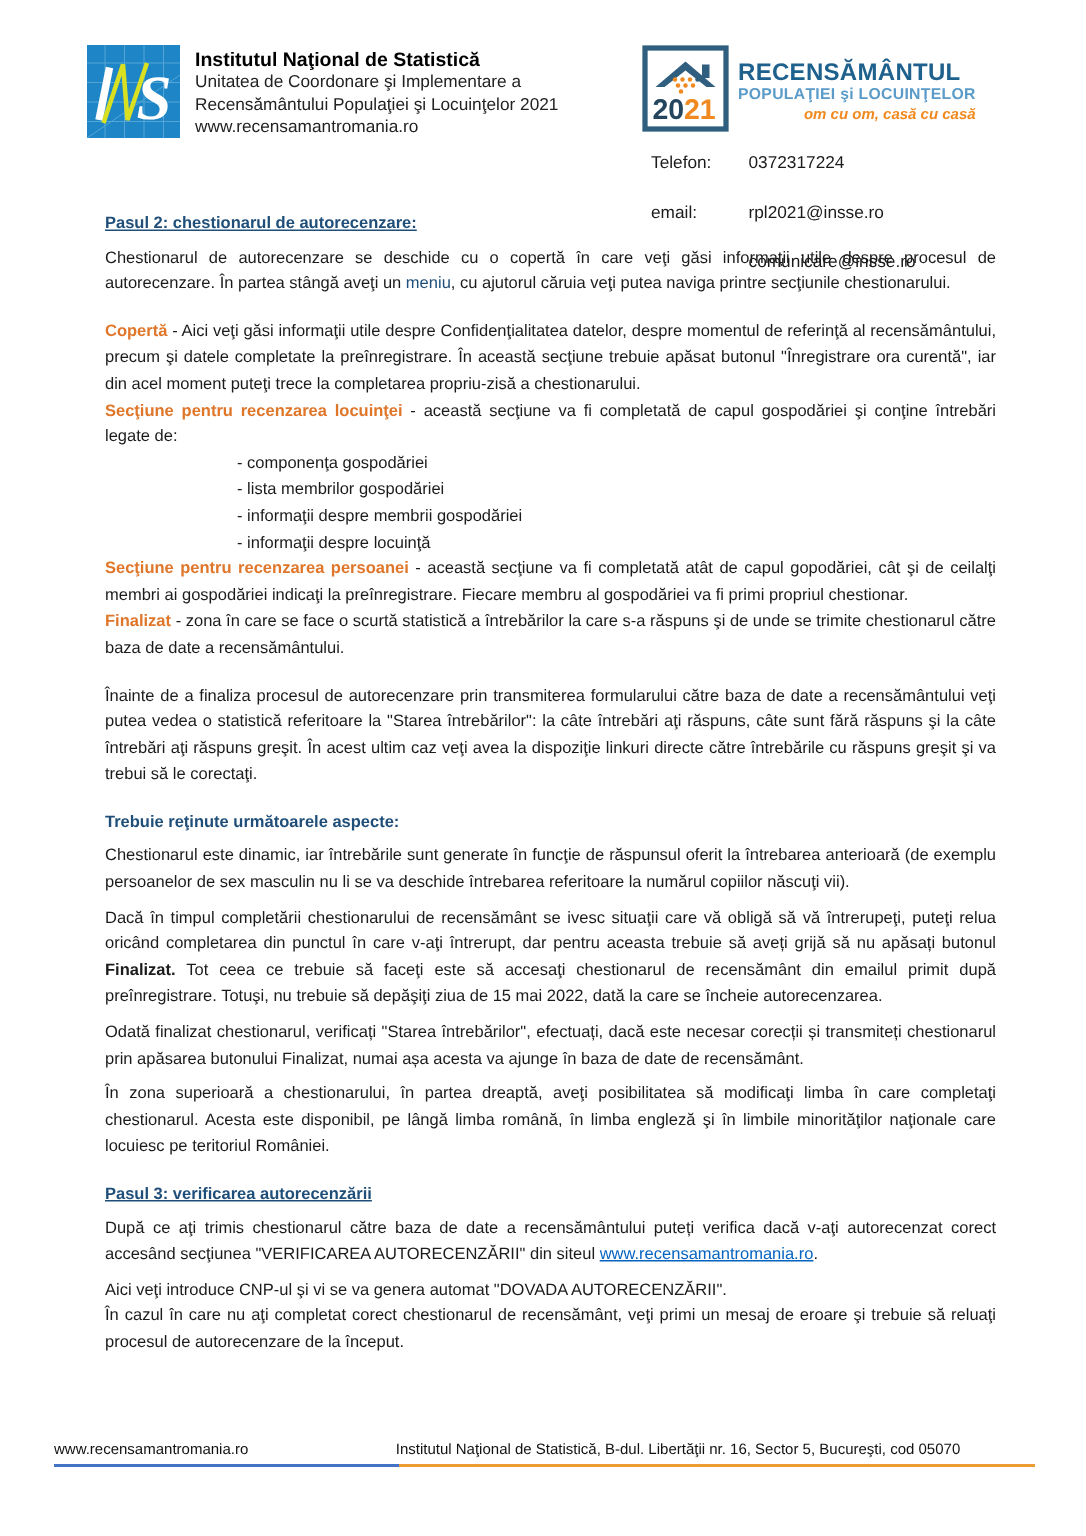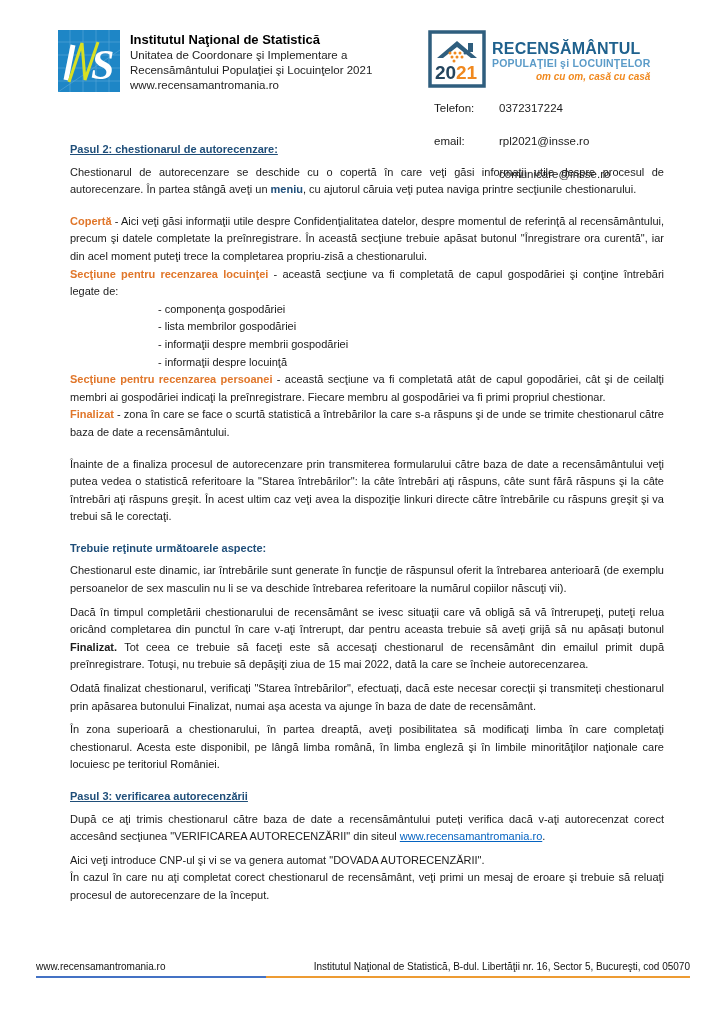--- a/index.html
+++ b/index.html
@@ -21,28 +21,28 @@
   .contact{display:grid;grid-template-columns:48px auto;column-gap:6px;font-size:11.5px;line-height:16px;margin-top:8px;margin-left:6px;gap:17px;}
   .contact .c2{grid-column:2;}
   
   .doc{position:absolute;top:141px;left:70px;width:594px;font-size:11px;line-height:17.6px;text-align:justify;}
   .h-blue{color:#1f4e79;font-weight:bold;text-decoration:underline;margin:0 0 5px 0;text-align:left;}
   .h-blue2{color:#1f4e79;font-weight:bold;margin:14px 0 5px 0;text-align:left;}
   p{margin:0 0 6px 0;}
   .mb0{margin-bottom:0;}
   .gap{margin-bottom:14px;}
   .lead-orange{color:#e0762a;font-weight:bold;}
-  .b-blue{color:#1f4e79;font-weight:bold;}
+  .b-blue{color:#1f4e79;font-weight:normal;}
   .list{margin:0;padding-left:88px;text-align:left;}
   .link{color:#0563c1;text-decoration:underline;}
   
   .footer{position:absolute;left:36px;right:34px;bottom:46px;}
   .f-row{display:flex;font-size:10px;color:#111;padding-bottom:4px;align-items:flex-end;}
   .f-url{width:178px;}
-  .f-addr{flex:1;text-align:right;}
+  .f-addr{flex:1;text-align:center;}
   .rule{display:flex;height:2.5px;}
   .rule-blue{width:230px;background:#4472c4;}
   .rule-orange{flex:1;background:#ed9b33;}
 </style>
 </head>
 <body>
 
 <div class="page">
 
   <div class="header">

